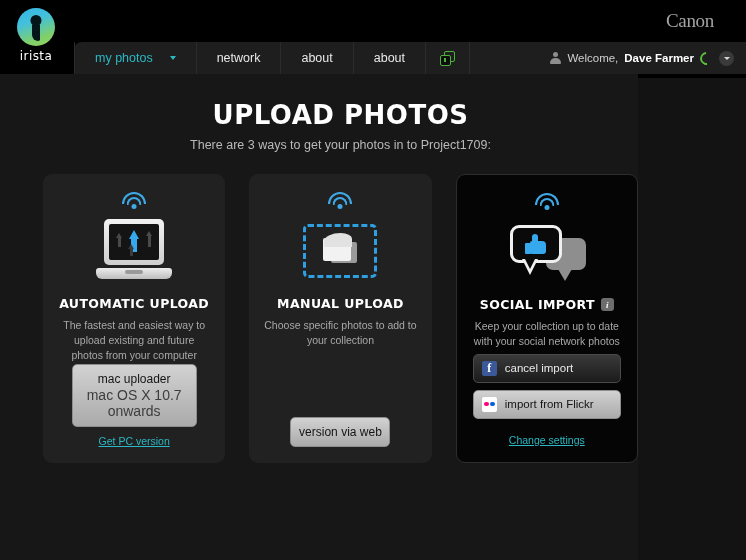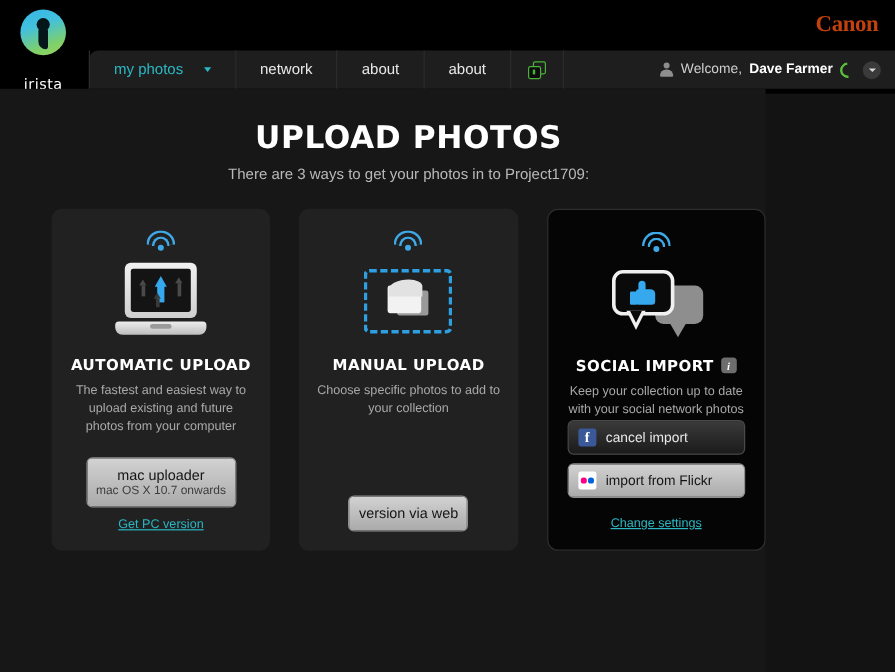--- a/index.html
+++ b/index.html
@@ -27,27 +27,27 @@
   .logo-mark .hole {
     position: absolute; left: 50%; top: 7px; transform: translateX(-50%);
     width: 11px; height: 11px; border-radius: 50%; background: #05161a;
   }
   .logo-mark .stem {
     position: absolute; left: 50%; top: 17px; transform: translateX(-50%);
     width: 8px; height: 16px; background: #05161a;
     border-bottom-left-radius: 7px; border-bottom-right-radius: 2px;
   }
   .logo-text {
-    font-size: 12px; color: #fff; letter-spacing: .4px; margin-top: 17px;
+    font-size: 12px; color: #fff; letter-spacing: .4px; margin-top: 3px;
     font-family: "DejaVu Sans", sans-serif;
   }
   .canon-logo {
-    position: absolute; right: 14px; top: 10px;
+    position: absolute; right: 32px; top: 10px;
     font-family: "Liberation Serif", serif;
-    font-size: 19px; font-weight: bold; color: #c2410c; letter-spacing: -.3px;
+    font-size: 19px; font-weight: normal; color: #a3a3a3; letter-spacing: -.3px;
   }
 
   
   .navbar {
     position: absolute; left: 74px; top: 42px; right: 0; height: 32px;
     background: #1e1e1e;
     border-top-left-radius: 8px;
     display: flex; align-items: stretch;
   }
   .nav-item {
@@ -271,21 +271,21 @@
 
   .btn-area { margin-top: auto; width: 100%; display: flex; flex-direction: column; align-items: center; }
 
   .btn-light {
     width: 125px; padding: 7px 4px; border-radius: 5px;
     background: linear-gradient(180deg,#d2d2d2,#aaaaaa);
     border: 1px solid #8e8e8e;
     text-align: center; cursor: pointer;
   }
   .btn-light .main { font-size: 12px; color: #141414; }
-  .btn-light .sub  { font-size: 10px; color: #3d3d3d; margin-top: 1px; }
+  .btn-light .sub  { font-size: 14px; color: #3d3d3d; margin-top: 1px; }
 
   .btn-wide {
     width: 100px; padding: 7px 4px; border-radius: 5px;
     background: linear-gradient(180deg,#d2d2d2,#aaaaaa);
     border: 1px solid #8e8e8e;
     text-align: center; font-size: 12px; color: #141414; cursor: pointer;
   }
 
   .btn-social {
     width: 148px; padding: 6px 8px; border-radius: 5px;

